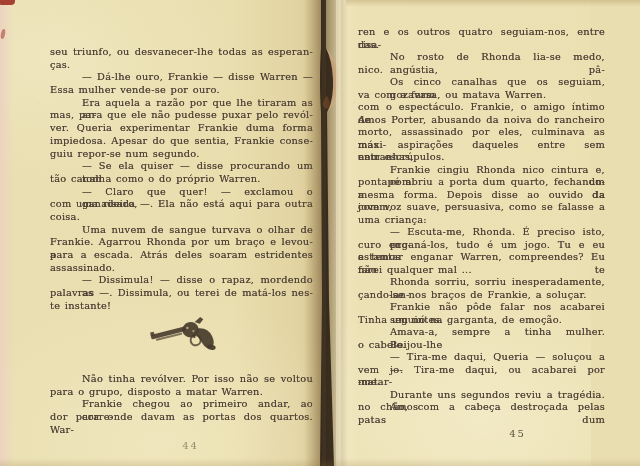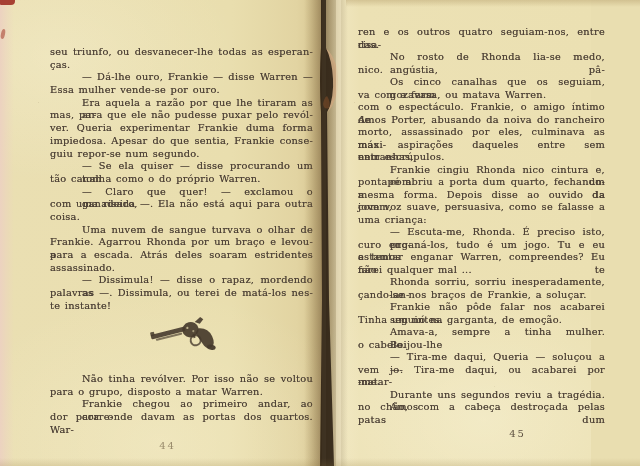--- a/index.html
+++ b/index.html
@@ -43,21 +43,21 @@
     white-space:normal;overflow:visible;
     text-shadow:0 0 .4px rgba(77,65,54,.75);
   }
   .page-right .line{line-height:12.5px;height:12.5px;}
   .line.nojust{text-align:center;text-align-last:left;}
   .line.ind{padding-left:32px;}
   #left-block-1{top:46px;}
   #left-block-2{top:373px;}
   #right-block{top:26px;}
   .pagenum{
-    position:absolute;width:263px;left:36px;text-align:center;
+    position:absolute;width:263px;left:59px;text-align:center;
     font-size:10px;letter-spacing:2px;
   }
   .pagenum-left{top:440px;color:#8a7b5e;opacity:.85;}
   .pagenum-right{left:36px;width:247px;top:428px;color:#5f5343;padding-left:72px;box-sizing:border-box;}
   
   .illus{position:absolute;left:148px;top:309px;width:72px;height:56px;}
   
   .gutter{position:absolute;left:296px;top:0;width:64px;height:466px;pointer-events:none;}
   .edge-pink{
     position:absolute;left:0;top:0;bottom:0;width:14px;pointer-events:none;

